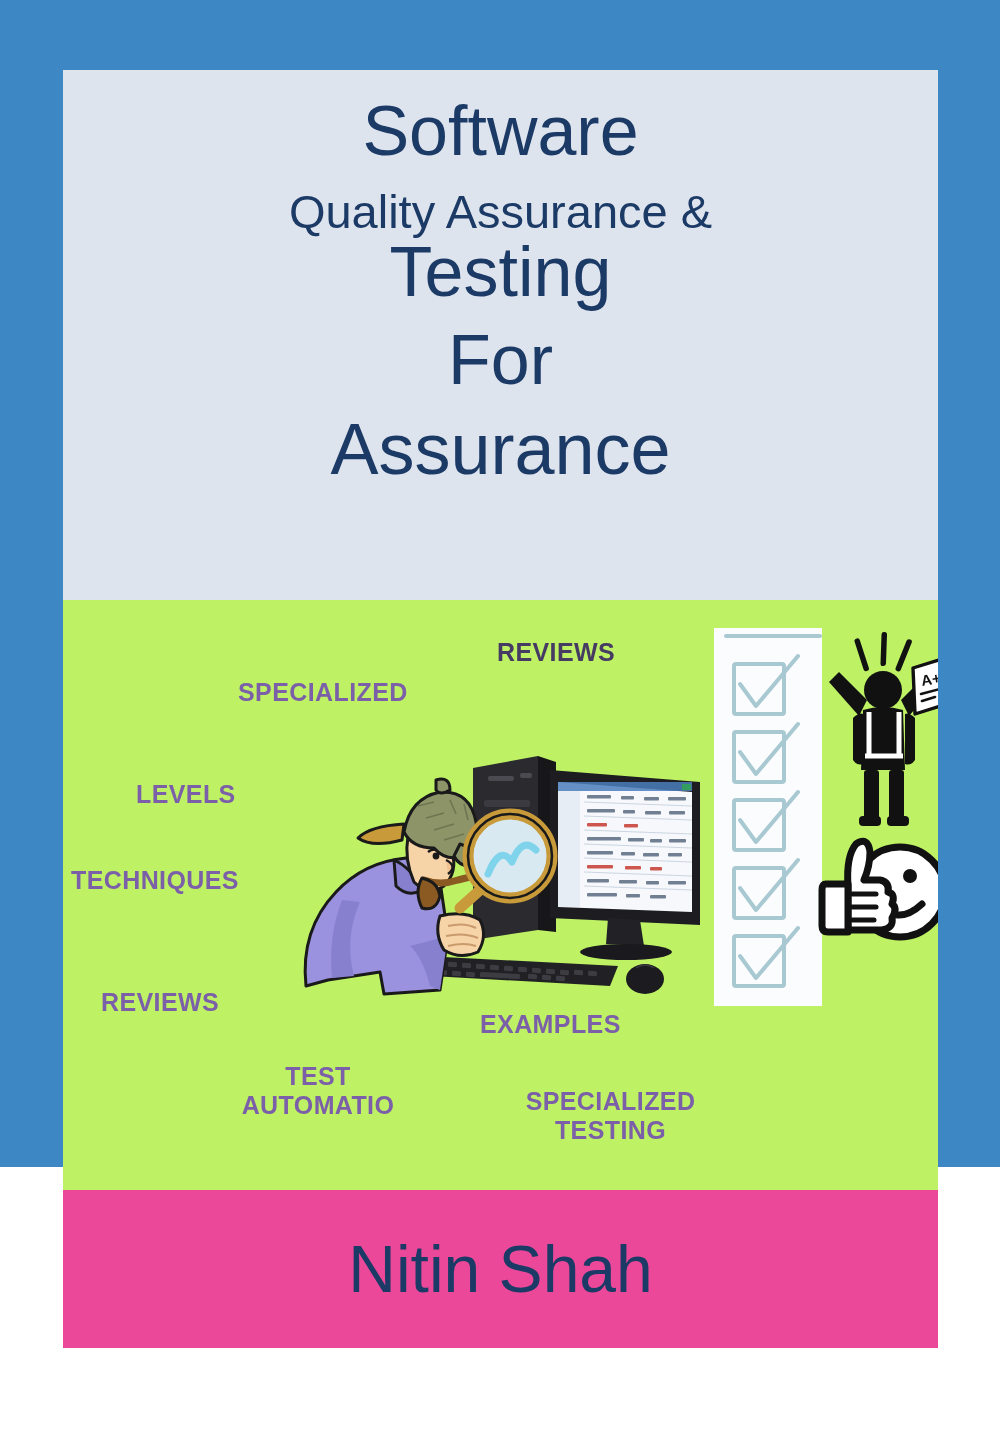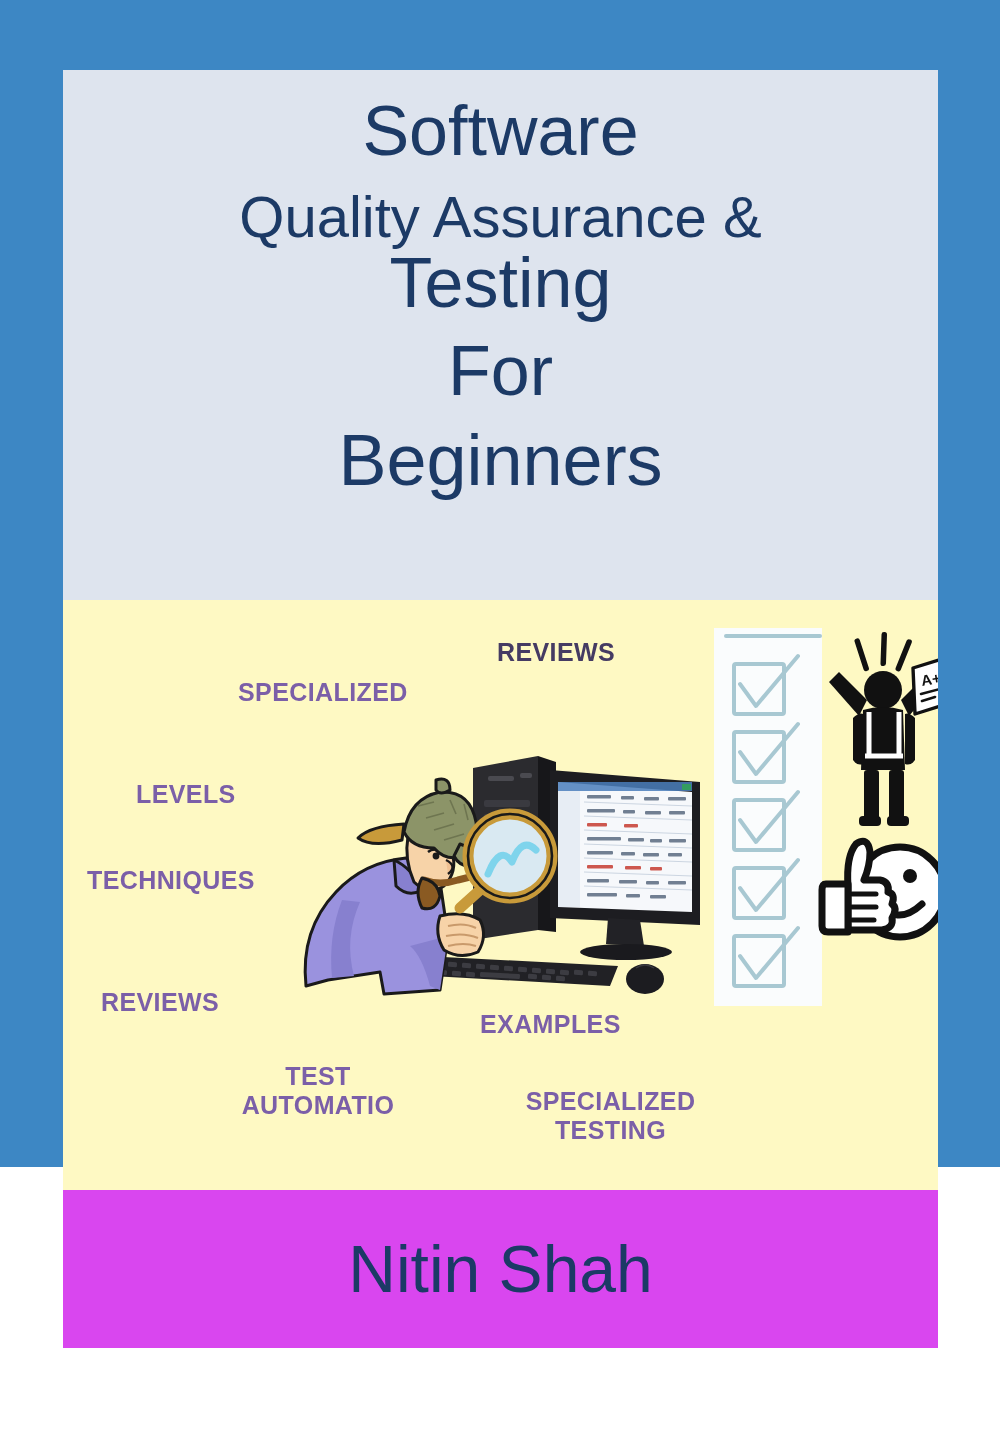--- a/index.html
+++ b/index.html
@@ -50,46 +50,46 @@
   }
   .title-line {
     color: #1C3A66;
     font-weight: 400;
     line-height: 1.0;
     text-align: center;
     letter-spacing: 0px;
     white-space: nowrap;
   }
   #title-line-1 { font-size: 70px; margin-bottom: 22px; }
-  #title-line-2 { font-size: 58px; margin-bottom: 2px; }
+  #title-line-2 { font-size: 47px; margin-bottom: 2px; }
   #title-line-3 { font-size: 70px; margin-bottom: 18px; }
   #title-line-4 { font-size: 70px; margin-bottom: 18px; }
   #title-line-5 { font-size: 72px; }
 
   
   #illustration-panel {
     position: relative;
-    background: #fef9c3;
+    background: #bef264;
     flex: 1 1 auto;
     overflow: hidden;
   }
 
   .kw {
     position: absolute;
     font-weight: bold;
     font-size: 25px;
     letter-spacing: 0.4px;
     color: #7B5FA8;
     white-space: nowrap;
     line-height: 1.14;
   }
   #kw-reviews { left: 434px; top: 38px; color: #453B63; }
   #kw-principles { left: 175px; top: 78px; }
   #kw-levels { left: 73px; top: 180px; }
-  #kw-techniques { left: 24px; top: 266px; }
+  #kw-techniques { left: 8px; top: 266px; }
   #kw-approach { left: 38px; top: 388px; }
   #kw-test-automation {
     left: 155px; top: 462px;
     text-align: center; width: 200px;
   }
   #kw-examples { left: 417px; top: 410px; }
   #kw-specialized-testing {
     left: 440px; top: 487px;
     text-align: center; width: 215px;
   }
@@ -119,21 +119,21 @@
   #thumbsup-art {
     position: absolute;
     left: 755px;
     top: 228px;
     width: 135px;
     height: 125px;
   }
 
   
   #author-panel {
-    background: #d946ef;
+    background: #ec4899;
     height: 158px;
     flex: none;
     display: flex;
     align-items: center;
     justify-content: center;
   }
   #author-name {
     color: #1C3A66;
     font-size: 66px;
     font-weight: 400;
@@ -145,21 +145,21 @@
 
 <div id="book-cover">
 
   <div id="cover-card">
 
     <div id="title-panel">
       <div class="title-line" id="title-line-1">Software</div>
       <div class="title-line" id="title-line-2">Quality Assurance &amp;</div>
       <div class="title-line" id="title-line-3">Testing</div>
       <div class="title-line" id="title-line-4">For</div>
-      <div class="title-line" id="title-line-5">Beginners</div>
+      <div class="title-line" id="title-line-5">Assurance</div>
     </div>
 
     <div id="illustration-panel">
 
       <div class="kw" id="kw-reviews">REVIEWS</div>
       <div class="kw" id="kw-principles">SPECIALIZED</div>
       <div class="kw" id="kw-levels">LEVELS</div>
       <div class="kw" id="kw-techniques">TECHNIQUES</div>
       <div class="kw" id="kw-approach">REVIEWS</div>
       <div class="kw" id="kw-test-automation" style="white-space: pre-line;">TEST

